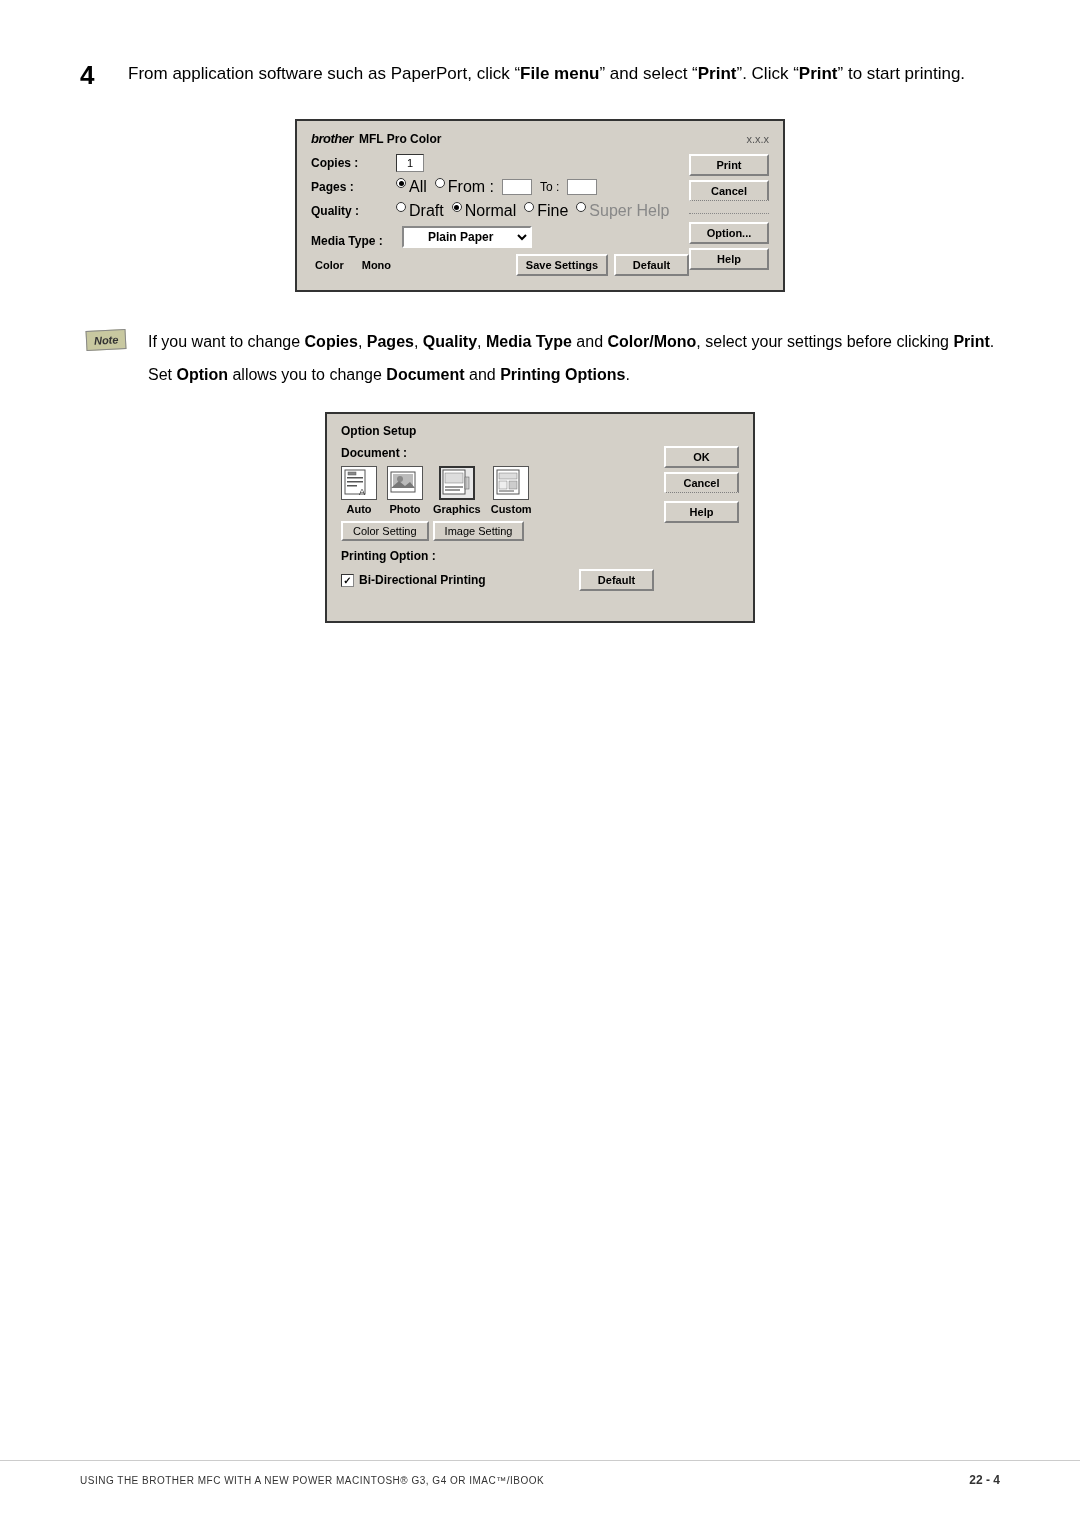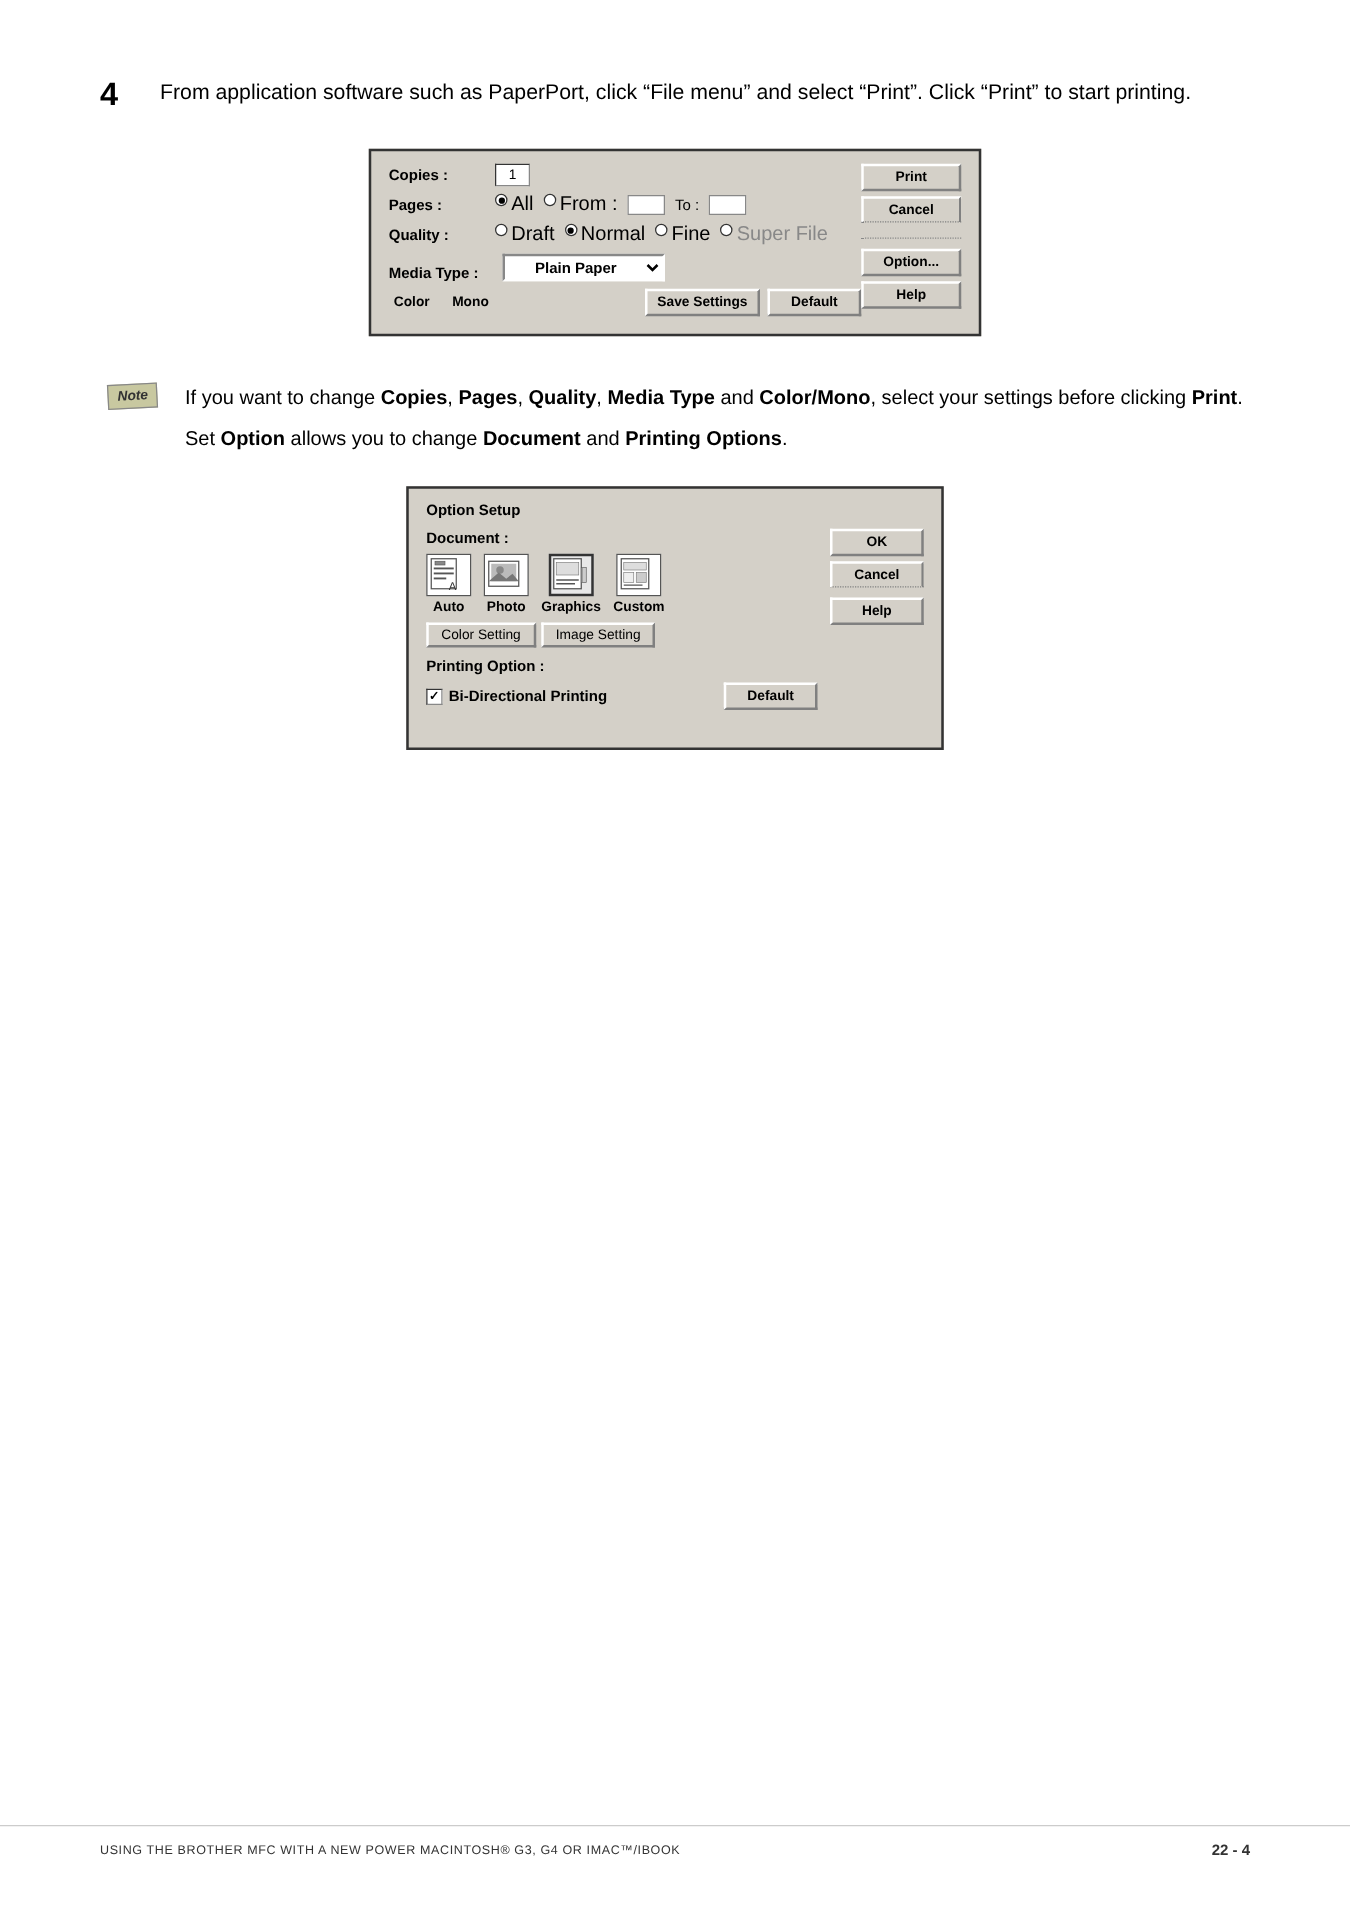--- a/index.html
+++ b/index.html
@@ -25,21 +25,21 @@
     }
     .step-number {
       font-size: 26px;
       font-weight: bold;
       min-width: 30px;
     }
     .step-text {
       font-size: 17px;
       line-height: 1.6;
     }
-    .step-text strong { font-weight: normal; }
+    .step-text strong { font-weight: bold; }
 
     
     .dialog-wrapper {
       display: flex;
       justify-content: center;
       margin-bottom: 36px;
     }
     .print-dialog {
       border: 2px solid #333;
       background: #d4d0c8;
@@ -404,20 +404,27 @@
   <div class="step-instruction">
     <div class="step-number">4</div>
     <div class="step-text">
       From application software such as PaperPort, click “<strong>File menu</strong>” and select
       “<strong>Print</strong>”. Click “<strong>Print</strong>” to start printing.
     </div>
   </div>
 
   <div class="dialog-wrapper">
     <div class="print-dialog">
+      <div class="dialog-titlebar">
+        <div class="dialog-title-left">
+          <span class="brother-logo">brother</span>
+          <span>MFL Pro Color</span>
+        </div>
+        <span class="dialog-xxx">x.x.x</span>
+      </div>
 
       <div class="dialog-body">
         <div class="dialog-fields">
 
           <div class="field-row">
             <span class="field-label">Copies :</span>
             <input class="field-input-small" value="1" readonly="" style="">
           </div>
 
           <div class="field-row">
@@ -447,21 +454,21 @@
               <label class="radio-item">
                 <span class="radio-circle selected"></span>
                 <span>Normal</span>
               </label>
               <label class="radio-item">
                 <span class="radio-circle"></span>
                 <span>Fine</span>
               </label>
               <label class="radio-item quality-fine">
                 <span class="radio-circle"></span>
-                <span>Super File</span>
+                <span>Super Help</span>
               </label>
             </div>
           </div>
 
           <div class="field-row media-row">
             <span class="field-label">Media Type :</span>
             <select class="media-select">
               <option>Plain Paper</option>
             </select>
           </div>

